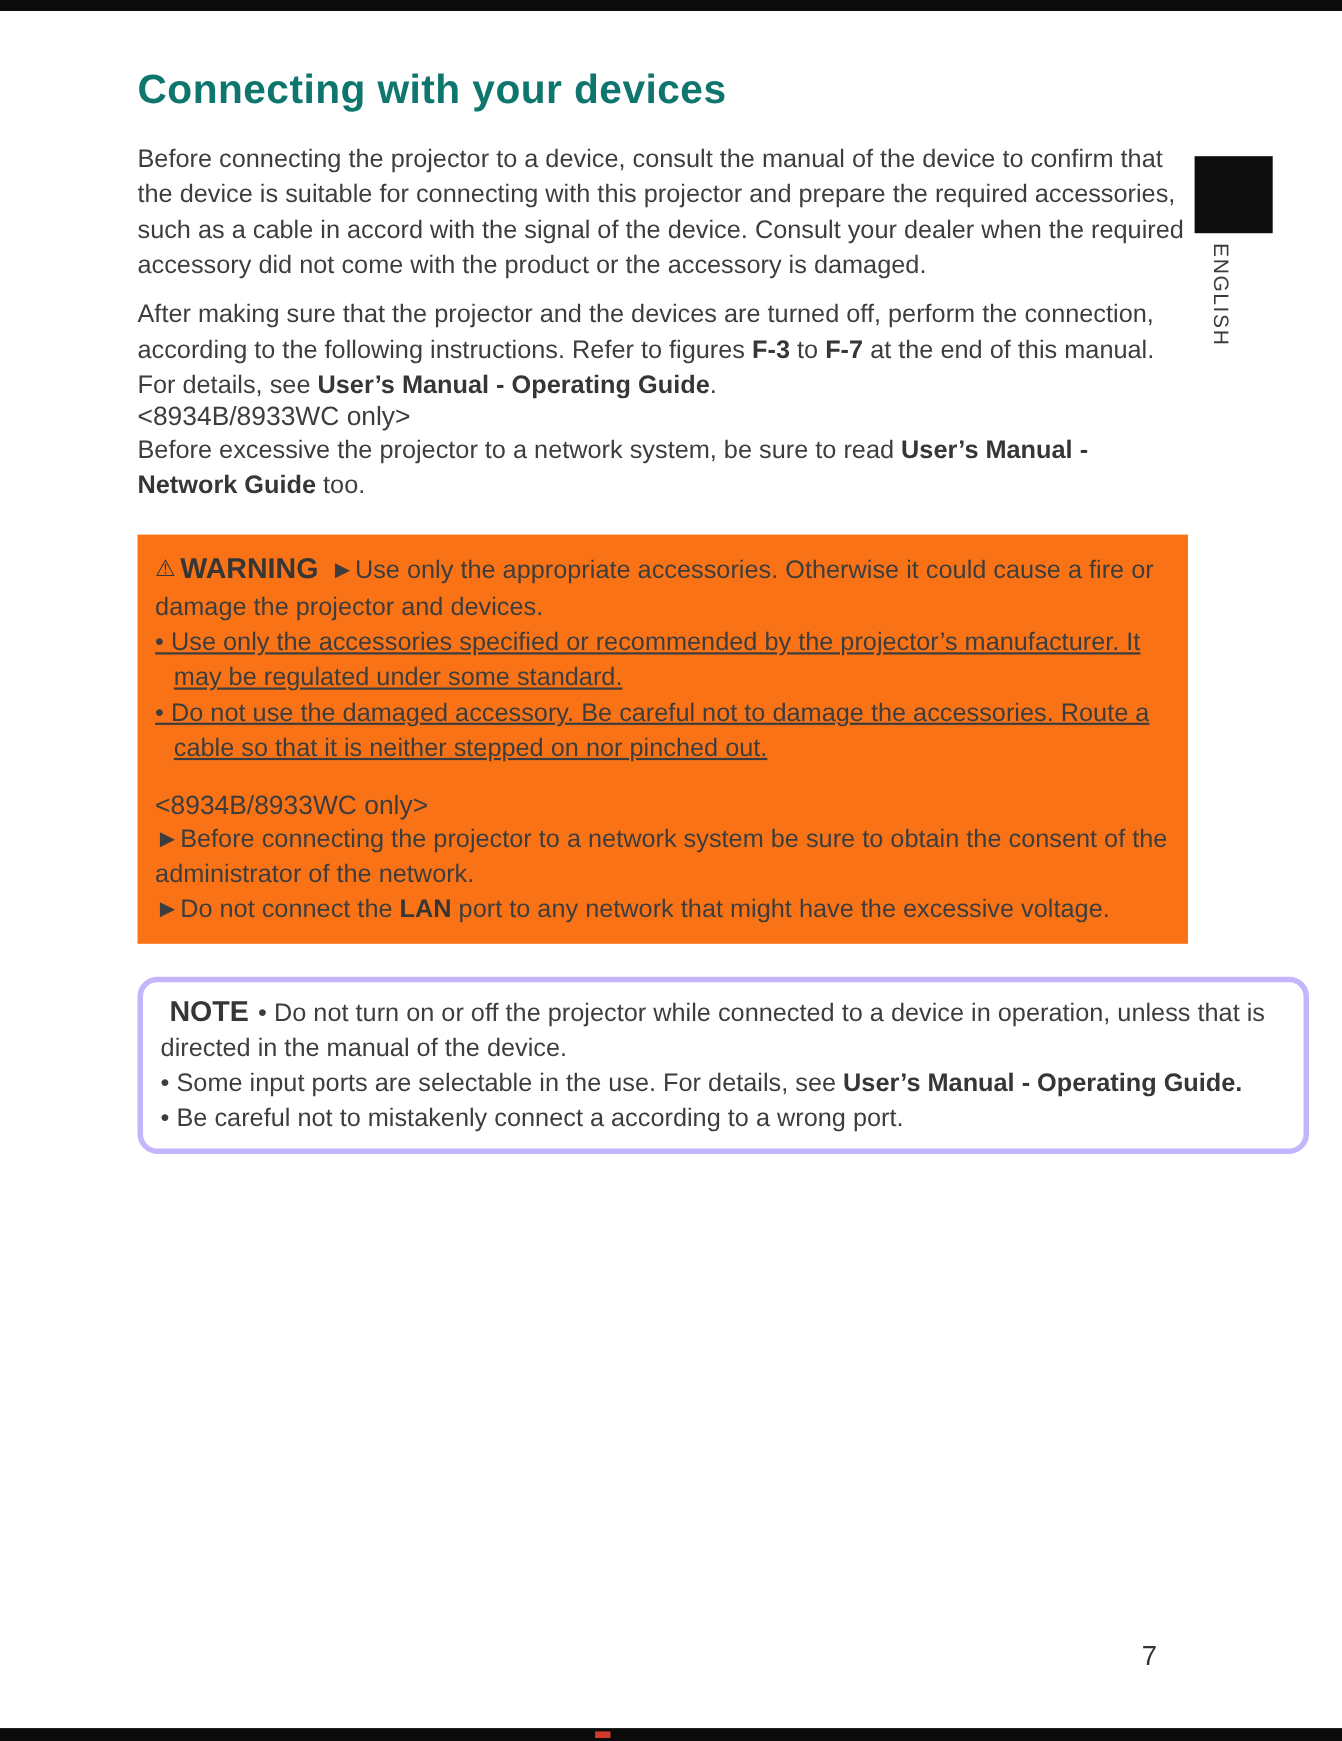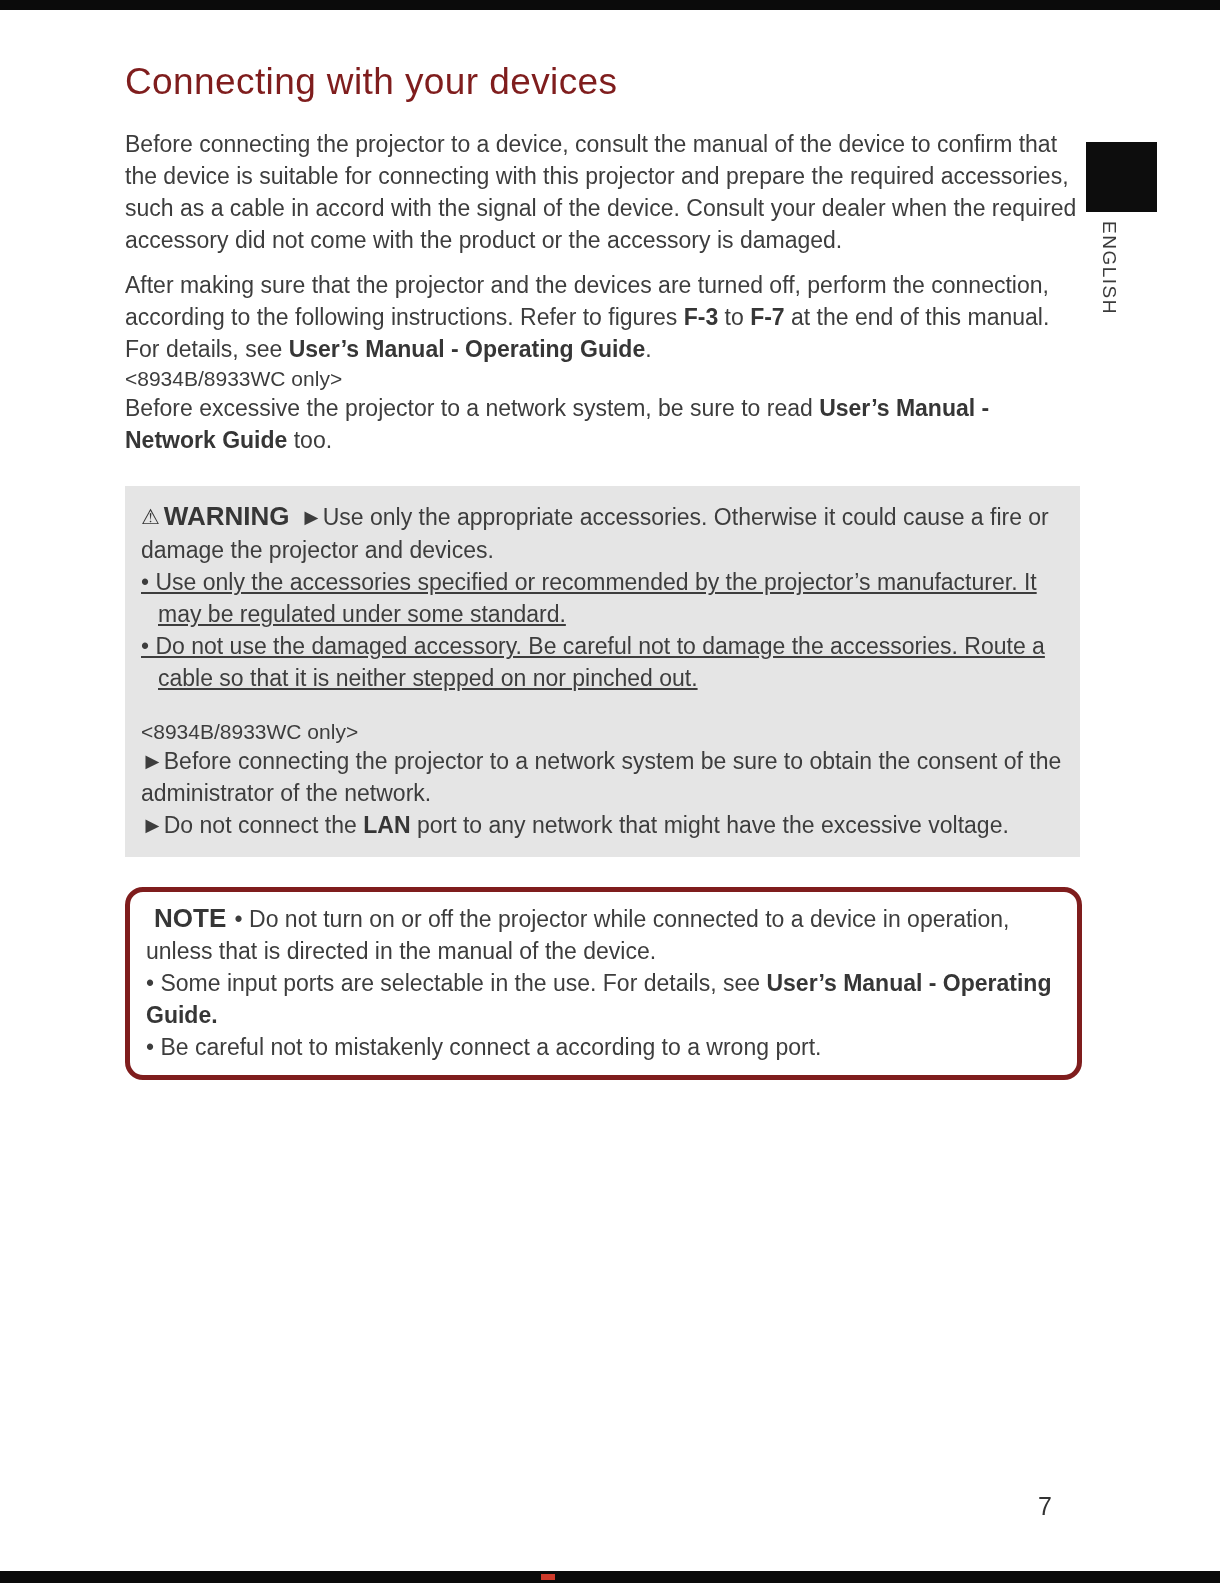--- a/index.html
+++ b/index.html
@@ -18,54 +18,54 @@
   .bar-bottom {
     position:absolute; bottom:0; left:0; width:1220px; height:12px; background:#0b0b0b;
   }
   .red-mark {
     position:absolute; bottom:3px; left:541px; width:14px; height:6px; background:#cf3a2a;
   }
   .content {
     position:absolute; left:125px; top:60px; width:955px;
   }
   h1.title {
-    font-size:37px; font-weight:normal; color:#7f1d1d;
+    font-size:37px; font-weight:bold; color:#0f766e;
     letter-spacing:0.4px; line-height:1.2;
     margin-bottom:24px;
   }
   p.body {
     font-size:23px; line-height:32px; color:#3d3d3d;
   }
   p.body b { font-weight:bold; color:#363636; }
   .mt { margin-top:13px; }
   .model-note {
-    font-size:21px; line-height:27px; color:#3d3d3d;
+    font-size:24px; line-height:27px; color:#3d3d3d;
   }
   .warning-box {
     margin-top:30px;
-    background:#e5e5e5;
+    background:#f97316;
     padding:14px 16px 16px 16px;
     width:955px;
   }
   .wicon {
     font-size:21px; margin-right:4px; position:relative; top:-1px; color:#343434;
   }
   .wlabel {
     font-size:26px; font-weight:bold; color:#2e2e2e; margin-right:4px;
   }
   .bullet {
     padding-left:17px; text-indent:-17px;text-decoration:underline;
   }
   .gap-caution { margin-top:14px; }
   .gap-model { margin-top:24px; }
   .note-box {
     margin-top:30px;
-    width:957px;
+    width:1065px;
     background:#ffffff;
-    border:5px solid #7f1d1d;
+    border:5px solid #c4b5fd;
     border-radius:18px;
     padding:10px 16px 12px 16px;
   }
   .note-label {
     font-size:26px; font-weight:bold; color:#2e2e2e; padding-left:8px; margin-right:2px;
   }
   .lang-tab {
     position:absolute; left:1086px; top:142px; width:71px; height:70px; background:#0d0d0d;
   }
   .lang-text {

